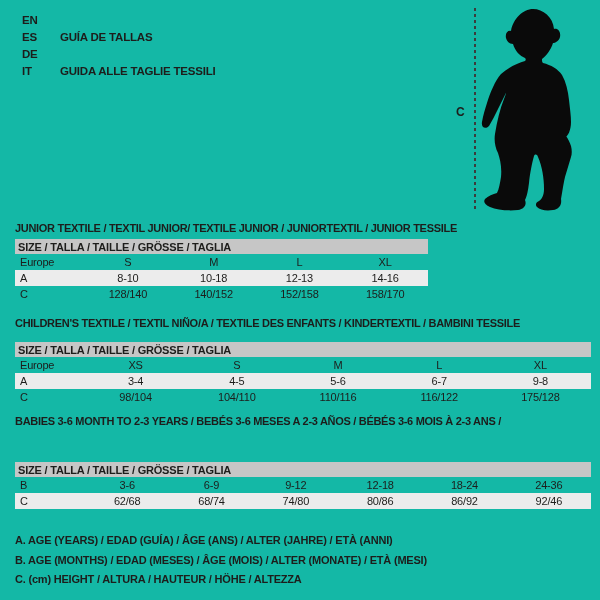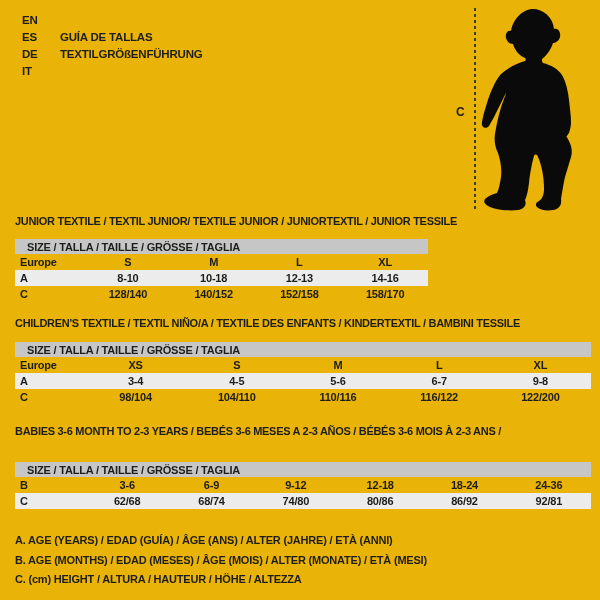--- a/index.html
+++ b/index.html
@@ -1,38 +1,38 @@
 <!DOCTYPE html>
 <html><head>
 <meta charset="utf-8">
 <style>
   html,body { margin:0; padding:0; background:#ffffff; }
   .sheet {
-    position:relative; width:600px; height:600px; background:#eab308;
+    position:relative; width:600px; height:600px; background:#14b8a6;
     font-family:"Liberation Sans", sans-serif; color:#1d1d1b; overflow:hidden;
   }
   
   .langs { position:absolute; left:22px; top:12px; }
   .lang-row { display:flex; line-height:17px; font-size:11.5px; font-weight:bold; letter-spacing:-0.2px; }
   .lang-code { width:38px; }
   
   .baby-svg { position:absolute; left:480px; top:3px; }
   .dash-line {
     position:absolute; left:474px; top:8px; width:2px; height:203px;
     background:repeating-linear-gradient(to bottom, #3c3c3c 0 3px, transparent 3px 6px);
   }
   .c-label { position:absolute; left:456px; top:105px; font-size:12px; font-weight:bold; }
   
   .sec-title { position:absolute; left:15px; font-size:11px; font-weight:bold; letter-spacing:-0.3px; white-space:nowrap; }
   .sec-title .tline { line-height:15.5px; }
   
   table { position:absolute; left:15px; border-collapse:collapse; table-layout:fixed; font-size:11px; letter-spacing:-0.2px; }
-  td, th { height:16px; padding:0; text-align:center; font-weight:bold; vertical-align:middle; white-space:nowrap; }
+  td, th { height:16px; padding:0; text-align:center; font-weight:normal; vertical-align:middle; white-space:nowrap; }
   .size-bar td {
-    background:#c6c6c6; font-weight:bold; text-align:left; padding-left:12px; height:15px;
+    background:#c6c6c6; font-weight:bold; text-align:left; padding-left:3px; height:15px;
   }
   .rowlabel { text-align:left; padding-left:5px; }
   tr.shaded td, tr.shaded th { background:#ececec; }
   .t-junior { width:413px; top:239px; }
   .t-children { width:576px; top:342px; }
   .t-babies { width:576px; top:462px; }
   col.lab { width:70px; }
   
   .footer { position:absolute; left:15px; top:531px; font-size:11px; font-weight:bold; letter-spacing:-0.2px; }
   .footer div { line-height:19.5px; white-space:nowrap; }
@@ -45,35 +45,35 @@
   <div class="langs">
     <div class="lang-row">
       <span class="lang-code">EN</span>
     </div>
     <div class="lang-row">
       <span class="lang-code">ES</span>
       <span class="lang-title">GUÍA DE TALLAS</span>
     </div>
     <div class="lang-row">
       <span class="lang-code">DE</span>
-      <span class="lang-title">TEXTILGRÖßENFÜHRUNG</span>
     </div>
     <div class="lang-row">
       <span class="lang-code">IT</span>
+      <span class="lang-title">GUIDA ALLE TAGLIE TESSILI</span>
     </div>
   </div>
 
   <div class="dash-line"></div>
   <div class="c-label">C</div>
 
   <svg class="baby-svg" width="96" height="210" viewBox="0 0 96 210" xmlns="http://www.w3.org/2000/svg">
     <path fill="#0a0a0a" d="M53 6 C63 6 73 14 74 26 C78 25 81 29 80 34 C79 38 75 40 73 40 C71 47 66 53 62 56 C62 58 62 59 63 60 C71 62 78 66 82 72 C86 79 88 88 89 97 C90 106 91 113 91 119 C91 127 88 134 84 135 C81 136 79 131 80 125 C84 130 89 136 91 143 C92 147 92 151 91 154 C89 161 87 167 85 174 C83 183 82 191 81 196 C82 202 79 206 73 207 C66 208 60 207 57 204 C55 202 56 199 59 198 C62 196 64 192 64 186 C64 175 62 163 58 154 C57 151 55 151 54 153 C52 160 50 170 49 180 C48 188 47 193 45 197 C47 202 44 206 38 207 C28 208 17 207 10 204 C5 202 3 199 5 196 C8 193 13 191 17 190 C19 186 20 180 21 174 C22 164 20 156 18 150 C15 144 14 137 15 131 C17 118 20 106 24 96 C25 93 26 91 26 90 C24 94 21 100 18 106 C15 112 12 118 9 123 C5 127 1 124 2 119 C3 113 5 106 7 100 C10 90 15 78 21 71 C29 64 38 60 45 58 C46 57 46 56 45 55 C40 53 35 48 33 41 C30 41 27 39 26 35 C25 30 28 27 31 28 C33 16 43 6 53 6 Z"></path>
   </svg>
 
-  <div class="sec-title" style="top:215px">JUNIOR TEXTILE / TEXTIL JUNIOR/ TEXTILE JUNIOR / JUNIORTEXTIL / JUNIOR TESSILE</div>
+  <div class="sec-title" style="top:222px">JUNIOR TEXTILE / TEXTIL JUNIOR/ TEXTILE JUNIOR / JUNIORTEXTIL / JUNIOR TESSILE</div>
   <table class="t-junior">
     <colgroup>
         <col class="lab">
         <col>
         <col>
         <col>
         <col>
       </colgroup>
     <tbody>
         <tr class="size-bar">
@@ -132,26 +132,26 @@
       <td>5-6</td>
       <td>6-7</td>
       <td>9-8</td>
     </tr>
     <tr>
       <th class="rowlabel">C</th>
       <td>98/104</td>
       <td>104/110</td>
       <td>110/116</td>
       <td>116/122</td>
-      <td>122/200</td>
+      <td>175/128</td>
     </tr>
   </tbody>
     </table>
 
-  <div class="sec-title" style="top:424px">
+  <div class="sec-title" style="top:414px">
     <div class="tline">BABIES 3-6 MONTH TO 2-3 YEARS / BEBÉS 3-6 MESES A 2-3 AÑOS / BÉBÉS 3-6 MOIS À 2-3 ANS /</div>
   </div>
   <table class="t-babies">
     <colgroup>
         <col class="lab">
         <col>
         <col>
         <col>
         <col>
         <col>
@@ -170,21 +170,21 @@
       <td>18-24</td>
       <td>24-36</td>
     </tr>
     <tr class="shaded">
       <th class="rowlabel">C</th>
       <td>62/68</td>
       <td>68/74</td>
       <td>74/80</td>
       <td>80/86</td>
       <td>86/92</td>
-      <td>92/81</td>
+      <td>92/46</td>
     </tr>
   </tbody>
     </table>
 
   <div class="footer">
     <div>A. AGE (YEARS) / EDAD (GUÍA) / ÂGE (ANS) / ALTER (JAHRE) / ETÀ (ANNI)</div>
     <div>B. AGE (MONTHS) / EDAD (MESES) / ÂGE (MOIS) / ALTER (MONATE) / ETÀ (MESI)</div>
     <div>C. (cm) HEIGHT / ALTURA / HAUTEUR / HÖHE / ALTEZZA</div>
   </div>
 

